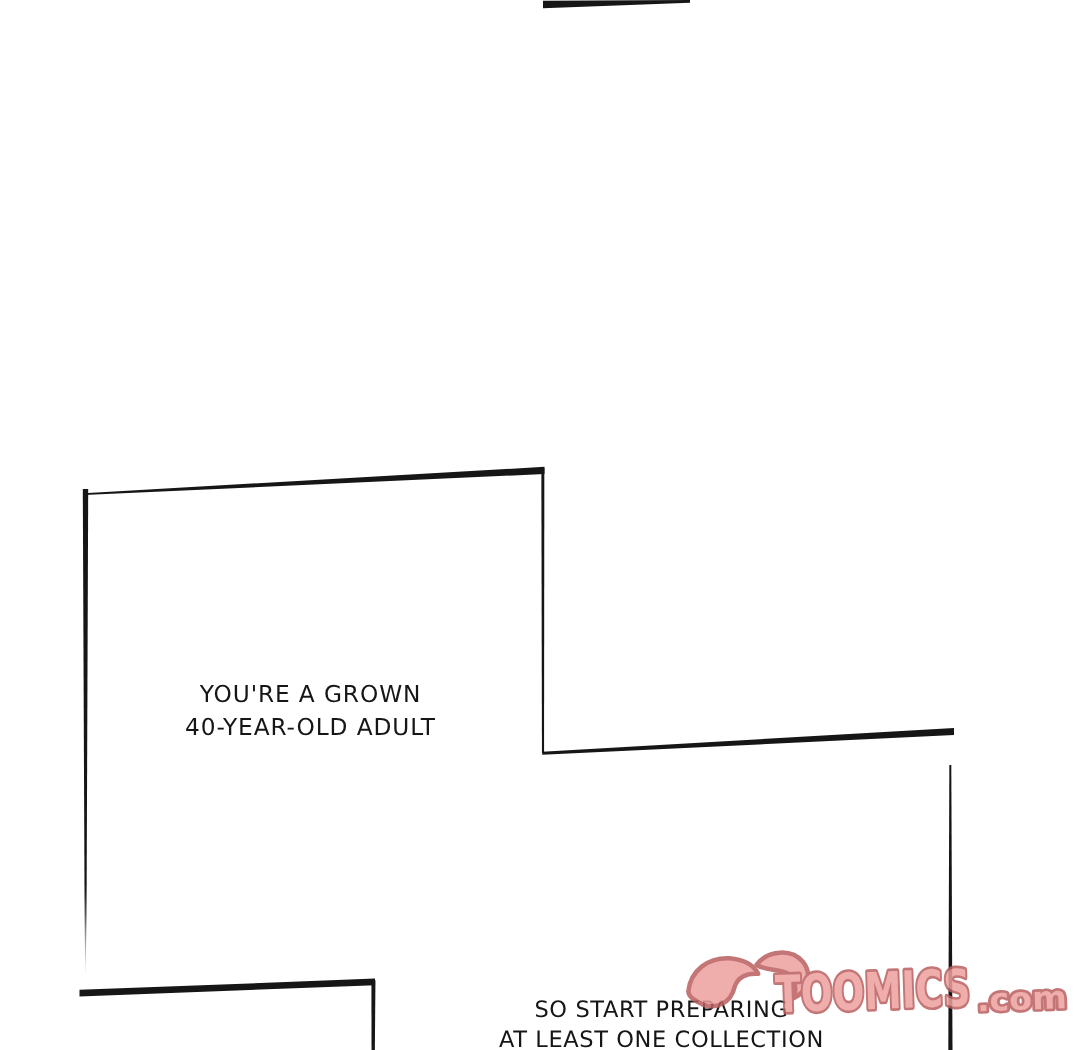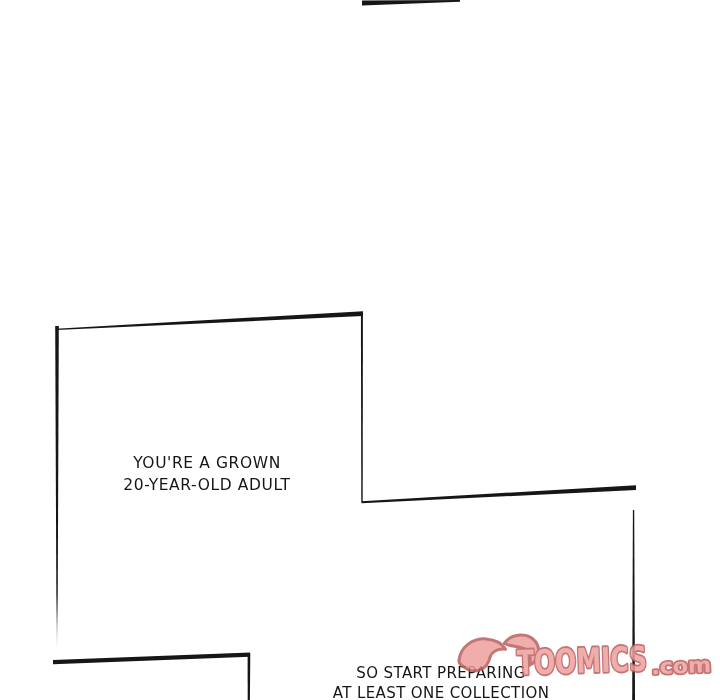--- a/index.html
+++ b/index.html
@@ -88,21 +88,21 @@
 
     <polygon class="ink" points="632.9,510 634.2,510 635,700 632.2,700"></polygon>
 
     <polygon class="ink" points="53,659.9 250,652.4 250,656.8 53,664.3"></polygon>
 
     <polygon class="ink" points="247.6,653.5 250.3,653.5 249.9,700 247.7,700"></polygon>
   </svg>
 
   <div class="speech" id="speech-1">
     <span class="ln">YOU'RE A GROWN</span>
-    <span class="ln">20-YEAR-OLD ADULT</span>
+    <span class="ln">40-YEAR-OLD ADULT</span>
   </div>
 
   <div class="speech" id="speech-2">
     <span class="ln">SO START PREPARING</span>
     <span class="ln">AT LEAST ONE COLLECTION</span>
   </div>
 
   <div id="toomics-watermark">
     <svg width="264" height="70" viewBox="0 0 264 70" xmlns="http://www.w3.org/2000/svg">
       <g>

